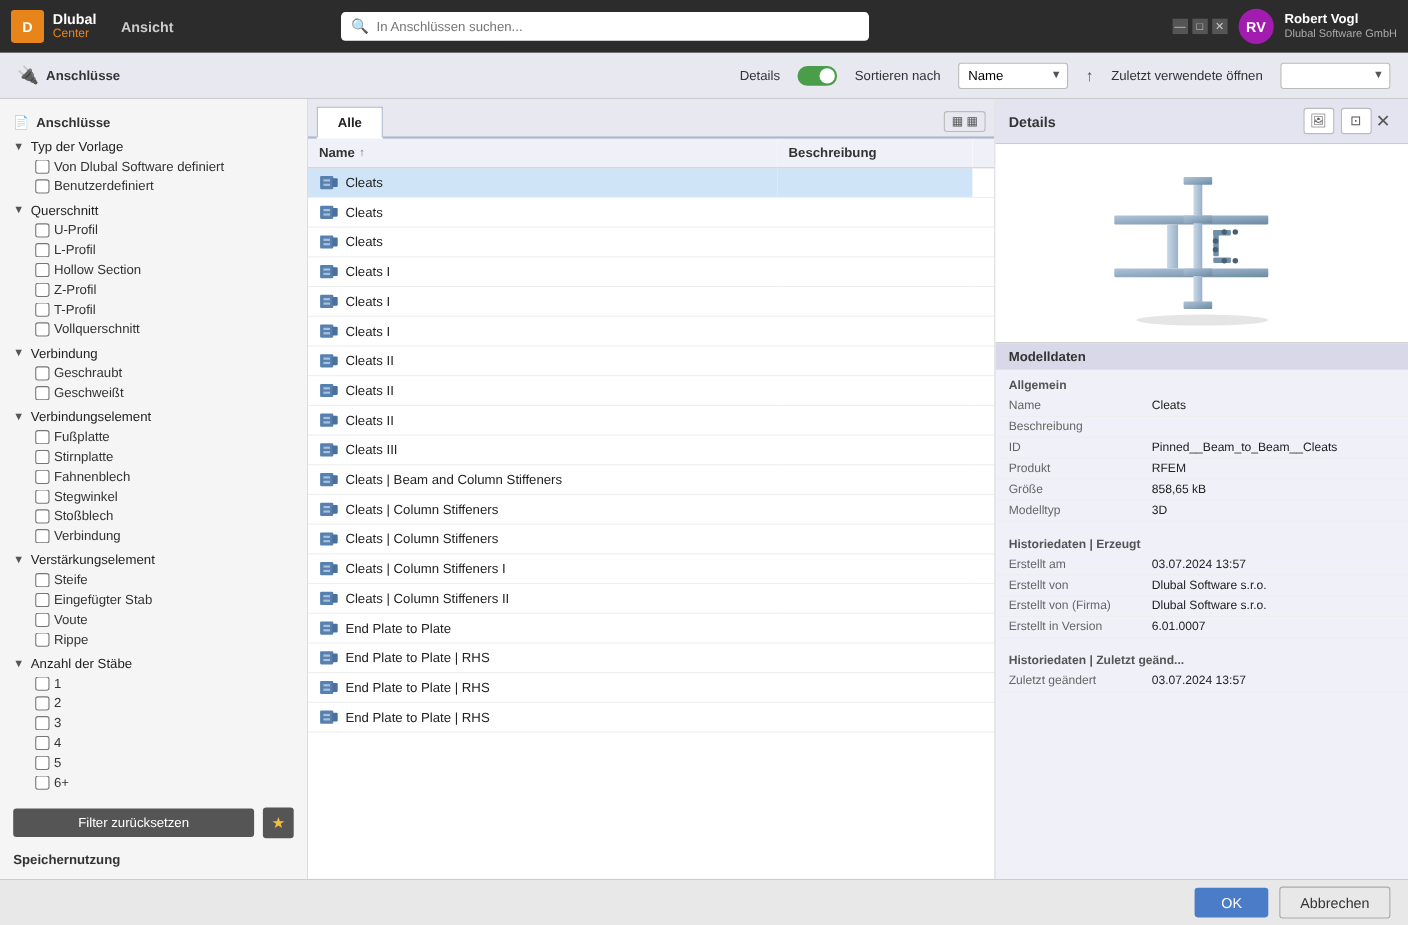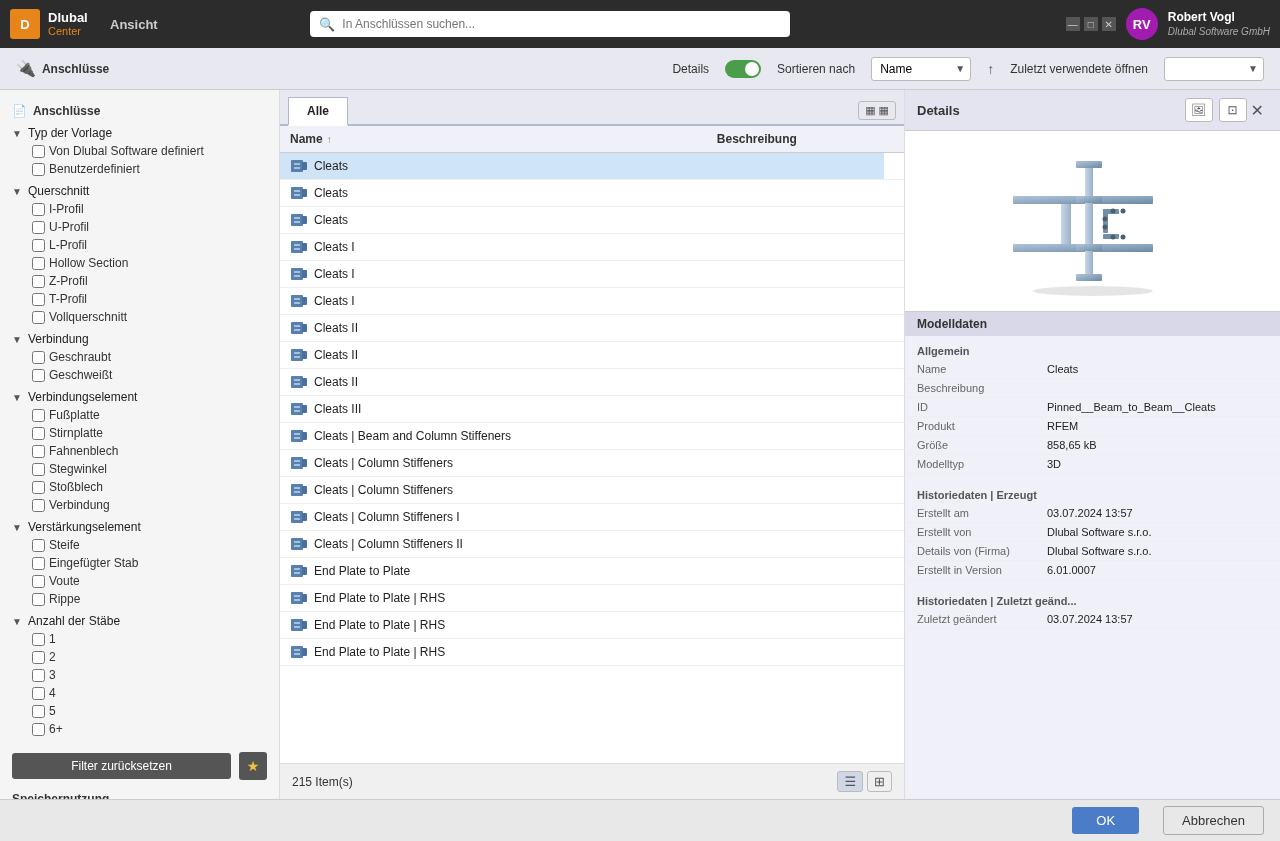--- a/index.html
+++ b/index.html
@@ -28,21 +28,21 @@
       width: 100%; padding: 6px 12px 6px 32px; border-radius: 4px; border: none;
       background: #fff; font-size: 12px; outline: none;
     }
     .topbar-search .search-icon { position: absolute; left: 9px; top: 50%; transform: translateY(-50%); color: #888; font-size: 13px; }
     .topbar-right { margin-left: auto; display: flex; align-items: center; gap: 10px; }
     .window-controls { display: flex; gap: 4px; }
     .window-btn { width: 14px; height: 14px; background: #555; border: none; cursor: pointer; display: flex; align-items: center; justify-content: center; color: #ccc; font-size: 10px; }
     .user-avatar { background: #a21caf; color: white; width: 32px; height: 32px; border-radius: 50%; display: flex; align-items: center; justify-content: center; font-weight: bold; font-size: 13px; }
     .user-info { display: flex; flex-direction: column; color: white; line-height: 1.3; }
     .user-name { font-size: 12px; font-weight: 600; }
-    .user-company { font-size: 10px; color: #aaa; font-style: italic; }
+    .user-company { font-size: 10px; color: #aaa; }
 
     
     .subheader {
       background: #e8e8f0; display: flex; align-items: center; height: 42px; padding: 0 16px; gap: 16px; border-bottom: 1px solid #ccc;
     }
     .subheader-title { display: flex; align-items: center; gap: 6px; font-size: 13px; font-weight: 600; color: #333; }
     .subheader-title .icon { color: #888; font-size: 16px; }
     .subheader-right { margin-left: auto; display: flex; align-items: center; gap: 16px; }
     .subheader-label { font-size: 12px; color: #333; }
     .toggle-wrap { display: flex; align-items: center; gap: 6px; }
@@ -114,21 +114,21 @@
     
     .details-body { flex: 1; overflow-y: auto; }
     .section-header { background: #d8d8e8; padding: 5px 12px; font-size: 12px; font-weight: 600; color: #333; }
     .sub-section { padding: 6px 0; }
     .sub-section-header { padding: 3px 12px; font-size: 11px; font-weight: 600; color: #555; }
     .data-row { display: flex; padding: 3px 12px; border-bottom: 1px solid #eee; }
     .data-label { color: #666; font-size: 11px; width: 130px; flex-shrink: 0; }
     .data-value { color: #222; font-size: 11px; flex: 1; }
 
     
-    .bottom-bar { display: flex; justify-content: flex-end; align-items: center; background: #e8e8e8; border-top: 1px solid #ccc; height: 42px; padding: 0 16px; gap: 24px; }
+    .bottom-bar { display: flex; justify-content: flex-end; align-items: center; background: #e8e8e8; border-top: 1px solid #ccc; height: 42px; padding: 0 16px; gap: 10px; }
     .ok-btn { background: #4a7cc7; color: white; border: none; padding: 6px 24px; border-radius: 3px; font-size: 13px; cursor: pointer; font-weight: 500; }
     .cancel-btn { background: #e8e8e8; color: #333; border: 1px solid #aaa; padding: 6px 18px; border-radius: 3px; font-size: 13px; cursor: pointer; }
 
     
     ::-webkit-scrollbar { width: 8px; height: 8px; }
     ::-webkit-scrollbar-track { background: #f0f0f0; }
     ::-webkit-scrollbar-thumb { background: #b0b0b0; border-radius: 4px; }
 
     .select-wrap { position: relative; display: inline-flex; align-items: center; }
     .select-wrap select { padding-right: 20px; }
@@ -217,24 +217,20 @@
       <div class="tree-child">
         <input type="checkbox" style="">
         <span>Benutzerdefiniert</span>
       </div>
     </div>
 
     <div class="tree-group">
       <div class="tree-parent">
         <span class="caret">▼</span>
         <span>Querschnitt</span>
-      </div>
-      <div class="tree-child">
-        <input type="checkbox" style="">
-        <span>I-Profil</span>
       </div>
       <div class="tree-child">
         <input type="checkbox" style="">
         <span>U-Profil</span>
       </div>
       <div class="tree-child">
         <input type="checkbox" style="">
         <span>L-Profil</span>
       </div>
       <div class="tree-child">
@@ -651,27 +647,20 @@
             <rect x="4" y="9" width="6" height="2" fill="white" opacity="0.5"></rect>
           </svg>
           <span>End Plate to Plate | RHS</span>
         </div>
       </td>
       <td></td>
     </tr>
           </tbody>
       </table>
     </div>
-    <div class="table-footer">
-      <span class="items-count">215 Item(s)</span>
-      <div class="view-btns">
-        <button class="view-btn active">☰</button>
-        <button class="view-btn">⊞</button>
-      </div>
-    </div>
   </div>
 
   <div class="details-panel">
     <div class="details-header">
       <span class="details-title">Details</span>
       <div class="details-actions">
         <button class="details-action-btn">🖼</button>
         <button class="details-action-btn">⊡</button>
       </div>
       <button class="details-close">✕</button>
@@ -751,21 +740,21 @@
         <div class="sub-section-header">Historiedaten | Erzeugt</div>
         <div class="data-row">
           <span class="data-label">Erstellt am</span>
           <span class="data-value">03.07.2024 13:57</span>
         </div>
         <div class="data-row">
           <span class="data-label">Erstellt von</span>
           <span class="data-value">Dlubal Software s.r.o.</span>
         </div>
         <div class="data-row">
-          <span class="data-label">Details von (Firma)</span>
+          <span class="data-label">Erstellt von (Firma)</span>
           <span class="data-value">Dlubal Software s.r.o.</span>
         </div>
         <div class="data-row">
           <span class="data-label">Erstellt in Version</span>
           <span class="data-value">6.01.0007</span>
         </div>
       </div>
       <div class="sub-section">
         <div class="sub-section-header">Historiedaten | Zuletzt geänd...</div>
         <div class="data-row">

